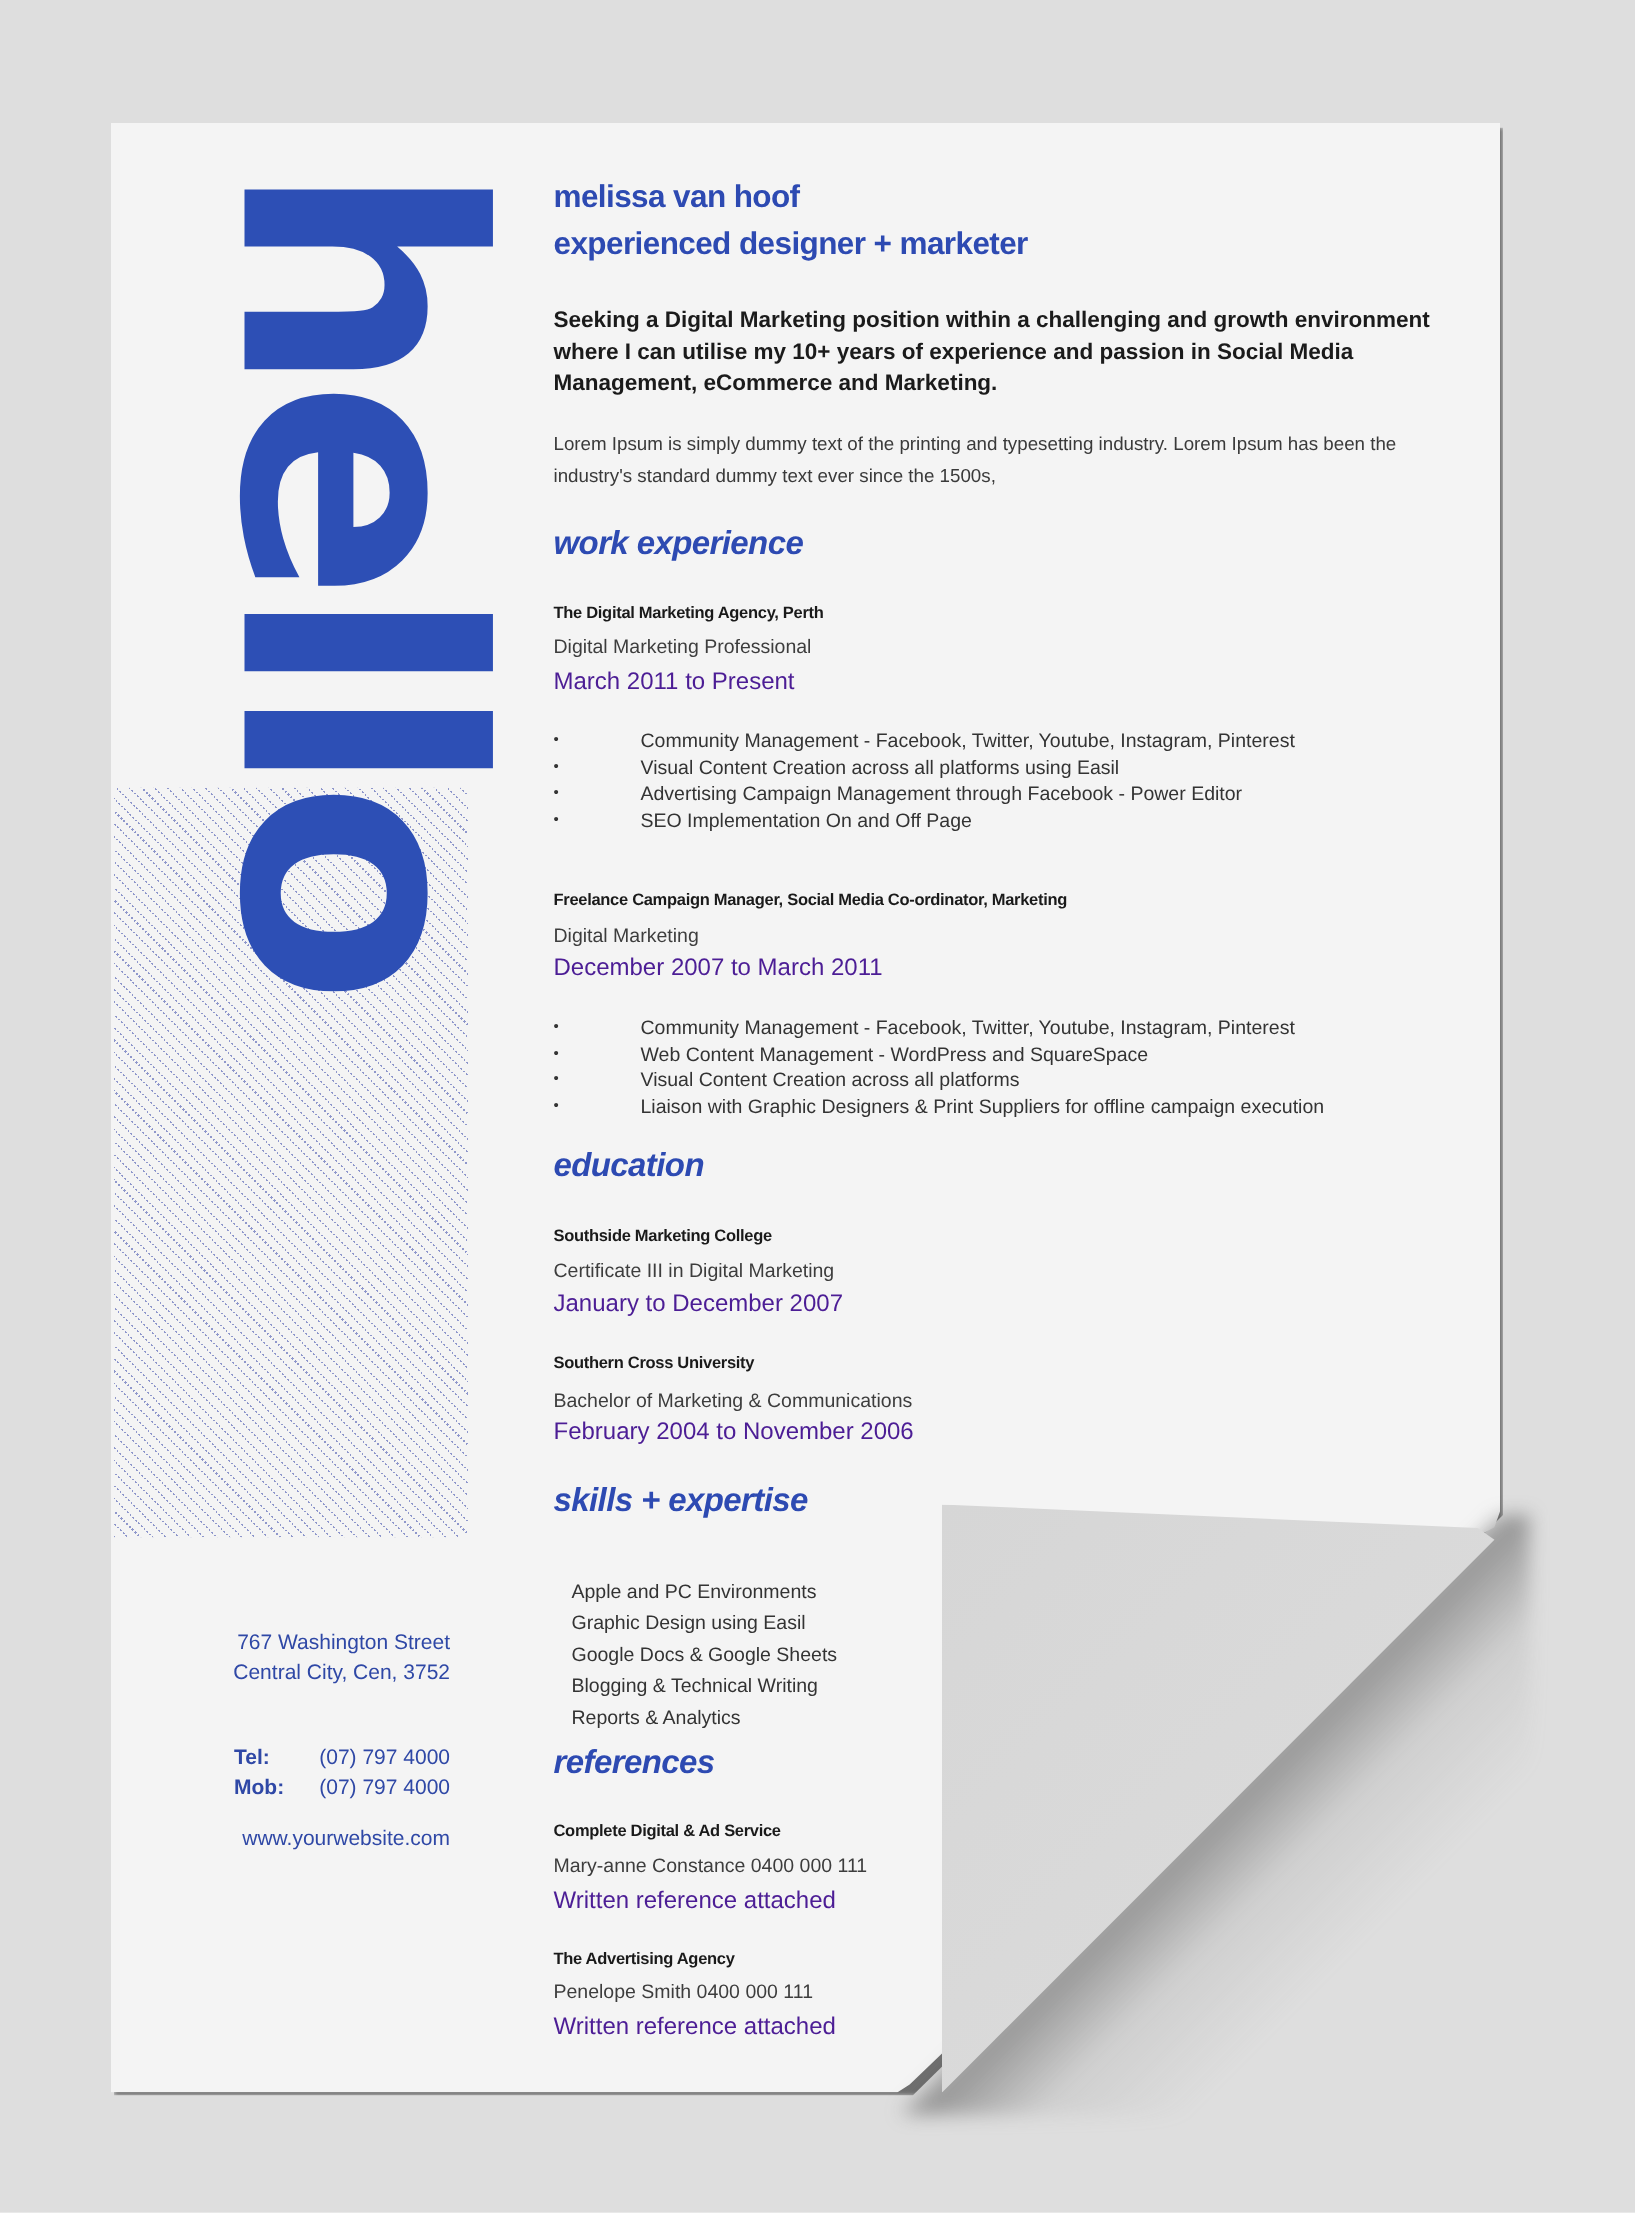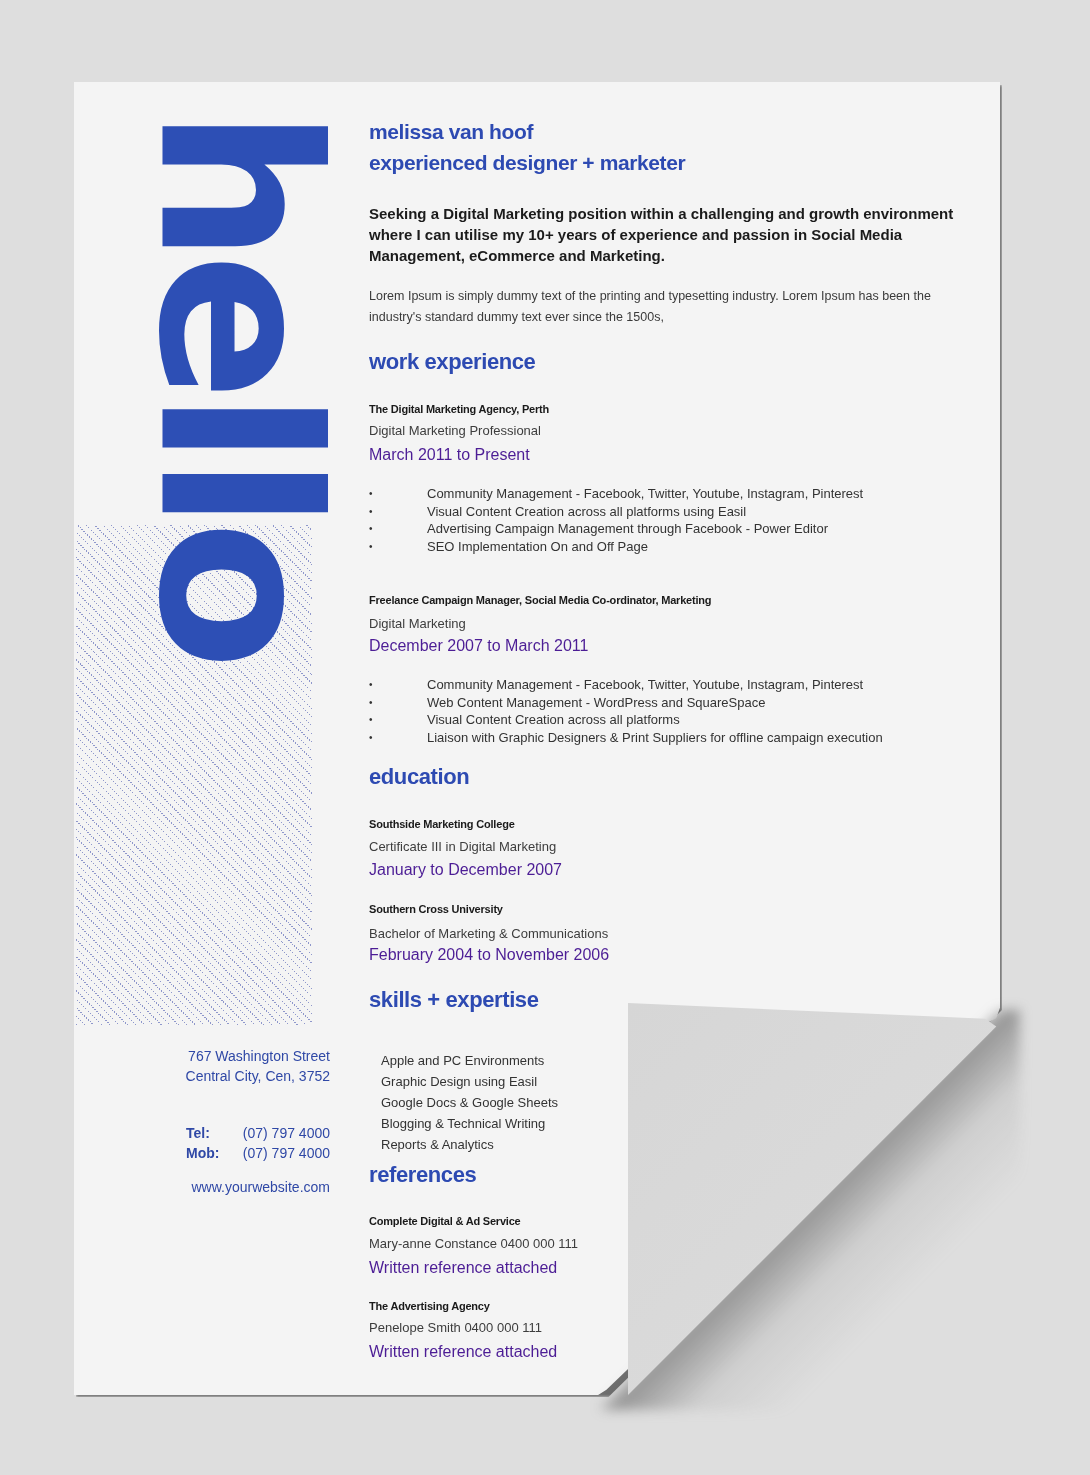--- a/index.html
+++ b/index.html
@@ -28,35 +28,35 @@
     position:absolute; left:40px; top:26px; width:165px; height:500px;
   }
   .hello-text {
     position:absolute; left:0; top:0;
     transform-origin:0 0; transform:translate(206px,0) rotate(90deg);
     white-space:nowrap;
     font-family:"DejaVu Sans", sans-serif; font-weight:bold;
     font-size:218px; line-height:165px; letter-spacing:-10px;
     color:#2d4fb5;
   }
-  .contact { position:absolute; right:670px; text-align:right; color:#2f48a6; font-size:14px; }
+  .contact { position:absolute; right:700px; text-align:right; color:#2f48a6; font-size:14px;margin-top:38px; }
   .addr { top:964px; line-height:20px; }
   .phones { top:1041px; line-height:20px; }
   .phones .row { display:flex; justify-content:flex-end; }
   .phones .lbl { font-weight:bold; width:48px; text-align:left; }
   .phones .val { width:96px; text-align:right; }
   .web { top:1097px;text-align:center; }
 
   .main { position:absolute; left:295px; top:0; width:600px; }
   .name, .role { position:absolute; left:0; color:#2d4ab2; font-weight:bold; font-size:21px; letter-spacing:-0.4px; white-space:nowrap;}
   .name { top:38px; }
   .role { top:69px; }
   .objective { position:absolute; left:0; top:121px; width:590px; font-weight:bold; font-size:15px; line-height:21px; color:#1b1b1b; }
   .lorem { position:absolute; left:0; top:204px; width:590px; font-size:12.5px; line-height:21px; color:#3a3a3a; }
-  .h2 { position:absolute; left:0; color:#2d4ab2; font-weight:bold; font-size:22px; letter-spacing:-0.4px; white-space:nowrap; }
+  .h2 { position:absolute; left:0; color:#2d4ab2; font-weight:bold; font-size:22px; letter-spacing:-0.4px; white-space:nowrap;font-style:italic; }
   .entry-title { position:absolute; left:0; font-weight:bold; font-size:11px; color:#1a1a1a; white-space:nowrap; letter-spacing:-0.2px;}
   .entry-sub { position:absolute; left:0; font-size:13px; color:#3d3d3d; white-space:nowrap; }
   .entry-date { position:absolute; left:0; font-size:16px; color:#4c1d95; white-space:nowrap; }
   .bullets { position:absolute; left:0; margin:0; padding:0; list-style:none; width:600px; }
   .bullets li { position:relative; height:17.7px; font-size:13px; line-height:17.7px; color:#333; padding-left:58px; white-space:nowrap; }
   .bullets li::before { content:"•"; position:absolute; left:0; font-size:10px; color:#333; }
   .skills { position:absolute; left:0; top:956px; margin:12px; padding:0; list-style:none; }
   .skills li { font-size:13px; line-height:21px; color:#333; white-space:nowrap; }
 
   .flap {

